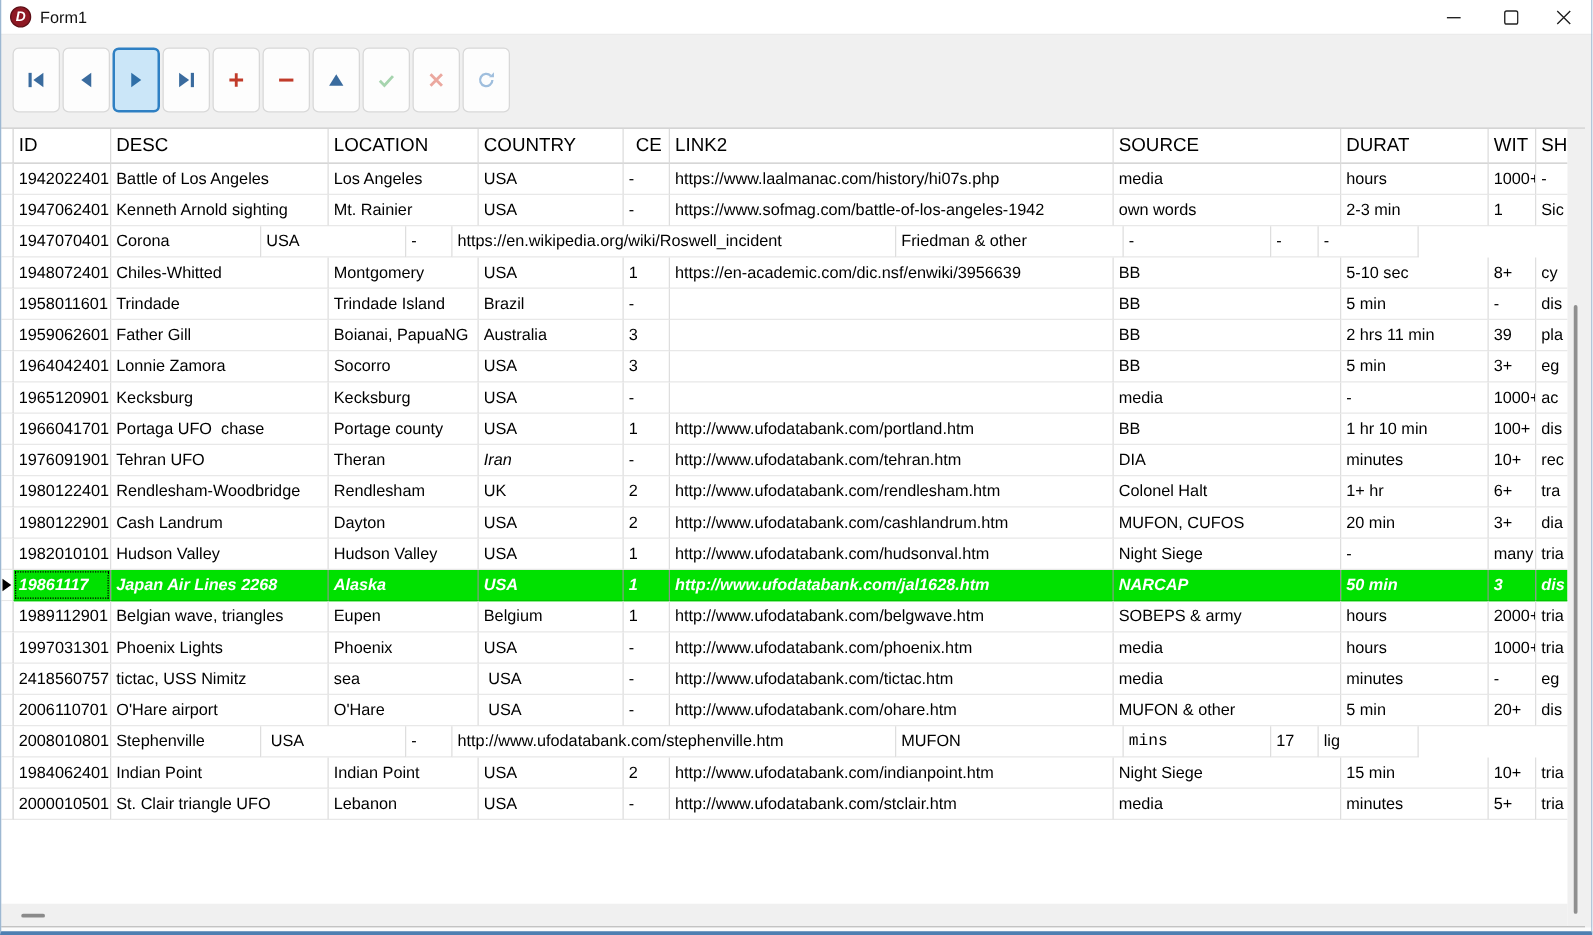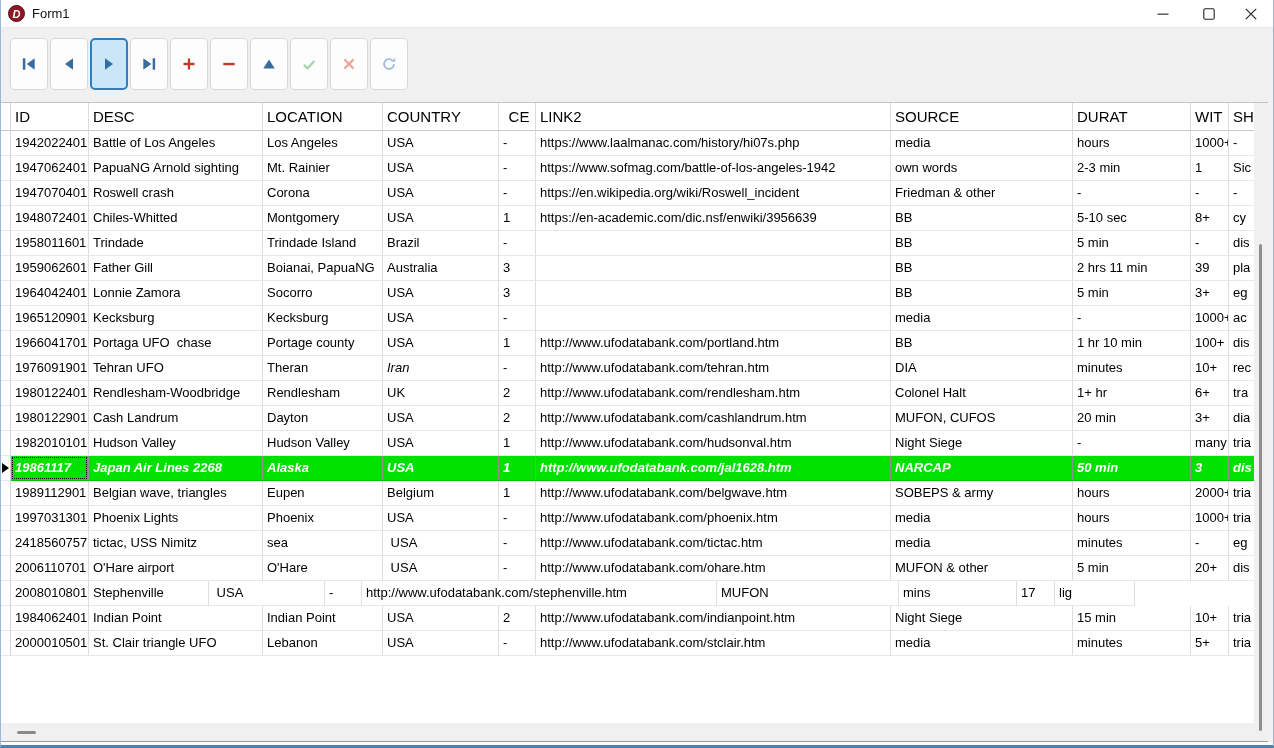--- a/index.html
+++ b/index.html
@@ -179,34 +179,33 @@
           <div class="cell" style="width: 37px;">-</div>
           <div class="cell" style="width: 355px;">https://www.laalmanac.com/history/hi07s.php</div>
           <div class="cell" style="width: 182px;">media</div>
           <div class="cell" style="width: 118px;">hours</div>
           <div class="cell" style="width: 38px;">1000+</div>
           <div class="cell" style="width: 80px;">-</div>
         </div>
         <div class="grow">
           <div class="marker"></div>
           <div class="cell" style="width: 78px;">1947062401</div>
-          <div class="cell" style="width: 174px;">PapuaNG Arnold sighting</div>
+          <div class="cell" style="width: 174px;">Kenneth Arnold sighting</div>
           <div class="cell" style="width: 120px;">Mt. Rainier</div>
           <div class="cell" style="width: 116px;">USA</div>
           <div class="cell" style="width: 37px;">-</div>
           <div class="cell" style="width: 355px;">https://www.sofmag.com/battle-of-los-angeles-1942</div>
           <div class="cell" style="width: 182px;">own words</div>
           <div class="cell" style="width: 118px;">2-3 min</div>
           <div class="cell" style="width: 38px;">1</div>
           <div class="cell" style="width: 80px;">Sic</div>
         </div>
         <div class="grow">
           <div class="marker"></div>
           <div class="cell" style="width: 78px;">1947070401</div>
-          <div class="cell" style="width: 174px;">Roswell crash</div>
           <div class="cell" style="width: 120px;">Corona</div>
           <div class="cell" style="width: 116px;">USA</div>
           <div class="cell" style="width: 37px;">-</div>
           <div class="cell" style="width: 355px;">https://en.wikipedia.org/wiki/Roswell_incident</div>
           <div class="cell" style="width: 182px;">Friedman &amp; other</div>
           <div class="cell" style="width: 118px;">-</div>
           <div class="cell" style="width: 38px;">-</div>
           <div class="cell" style="width: 80px;">-</div>
         </div>
         <div class="grow">
@@ -407,21 +406,21 @@
           <div class="cell" style="width: 80px;">dis</div>
         </div>
         <div class="grow">
           <div class="marker"></div>
           <div class="cell" style="width: 78px;">2008010801</div>
           <div class="cell" style="width: 120px;">Stephenville</div>
           <div class="cell" style="width: 116px;"> USA</div>
           <div class="cell" style="width: 37px;">-</div>
           <div class="cell" style="width: 355px;">http://www.ufodatabank.com/stephenville.htm</div>
           <div class="cell" style="width: 182px;">MUFON</div>
-          <div class="cell" style="width: 118px;">mins</div>
+          <div class="cell" style="width: 118px; font-family: Liberation Mono, monospace;">mins</div>
           <div class="cell" style="width: 38px;">17</div>
           <div class="cell" style="width: 80px;">lig</div>
         </div>
         <div class="grow">
           <div class="marker"></div>
           <div class="cell" style="width: 78px;">1984062401</div>
           <div class="cell" style="width: 174px;">Indian Point</div>
           <div class="cell" style="width: 120px;">Indian Point</div>
           <div class="cell" style="width: 116px;">USA</div>
           <div class="cell" style="width: 37px;">2</div>

